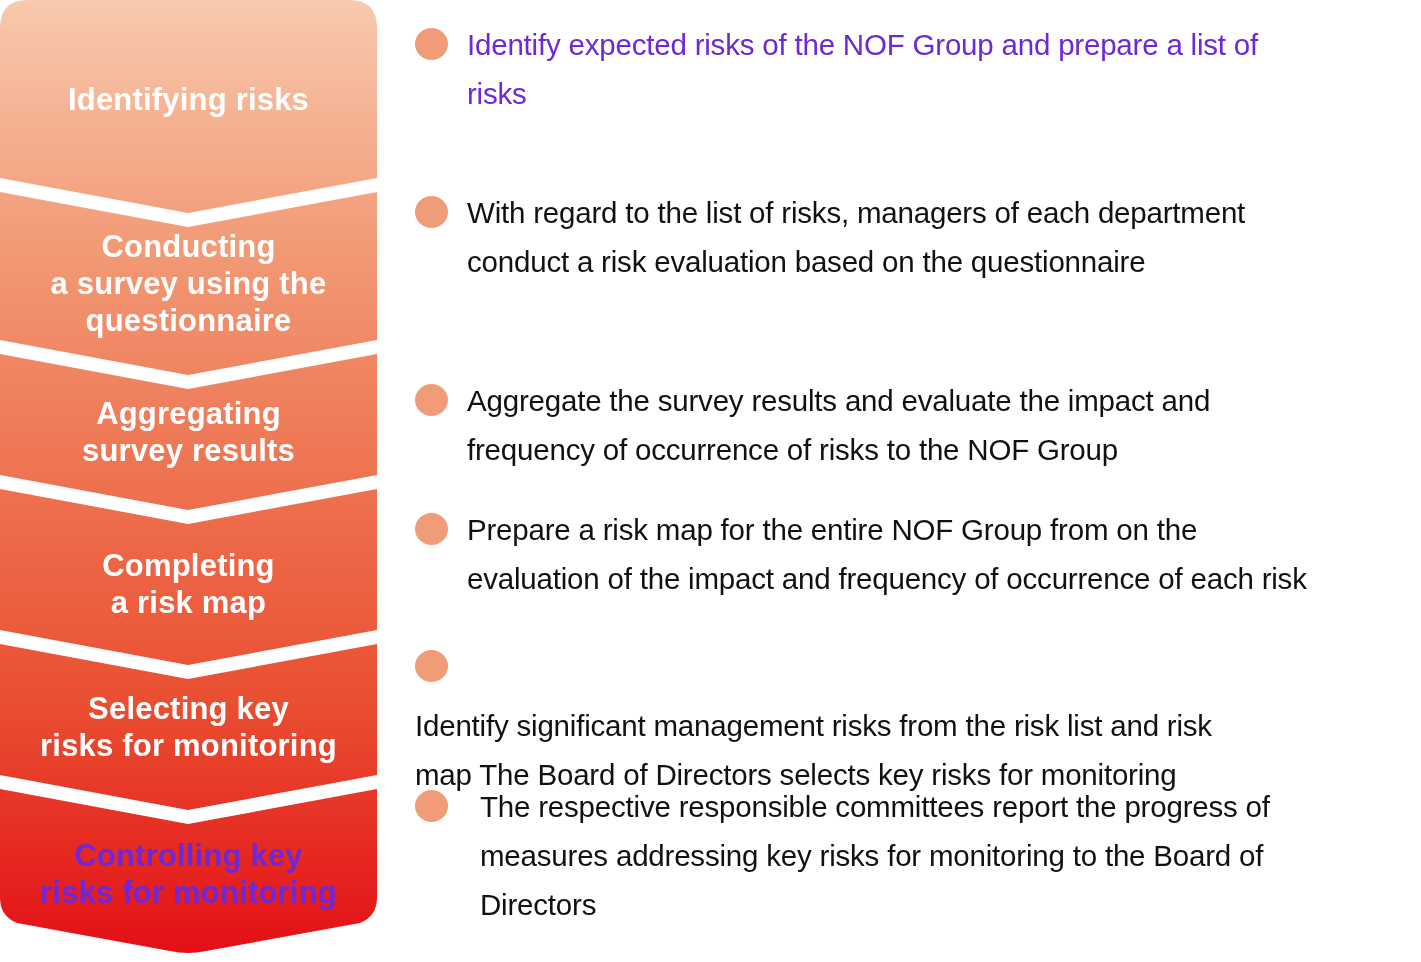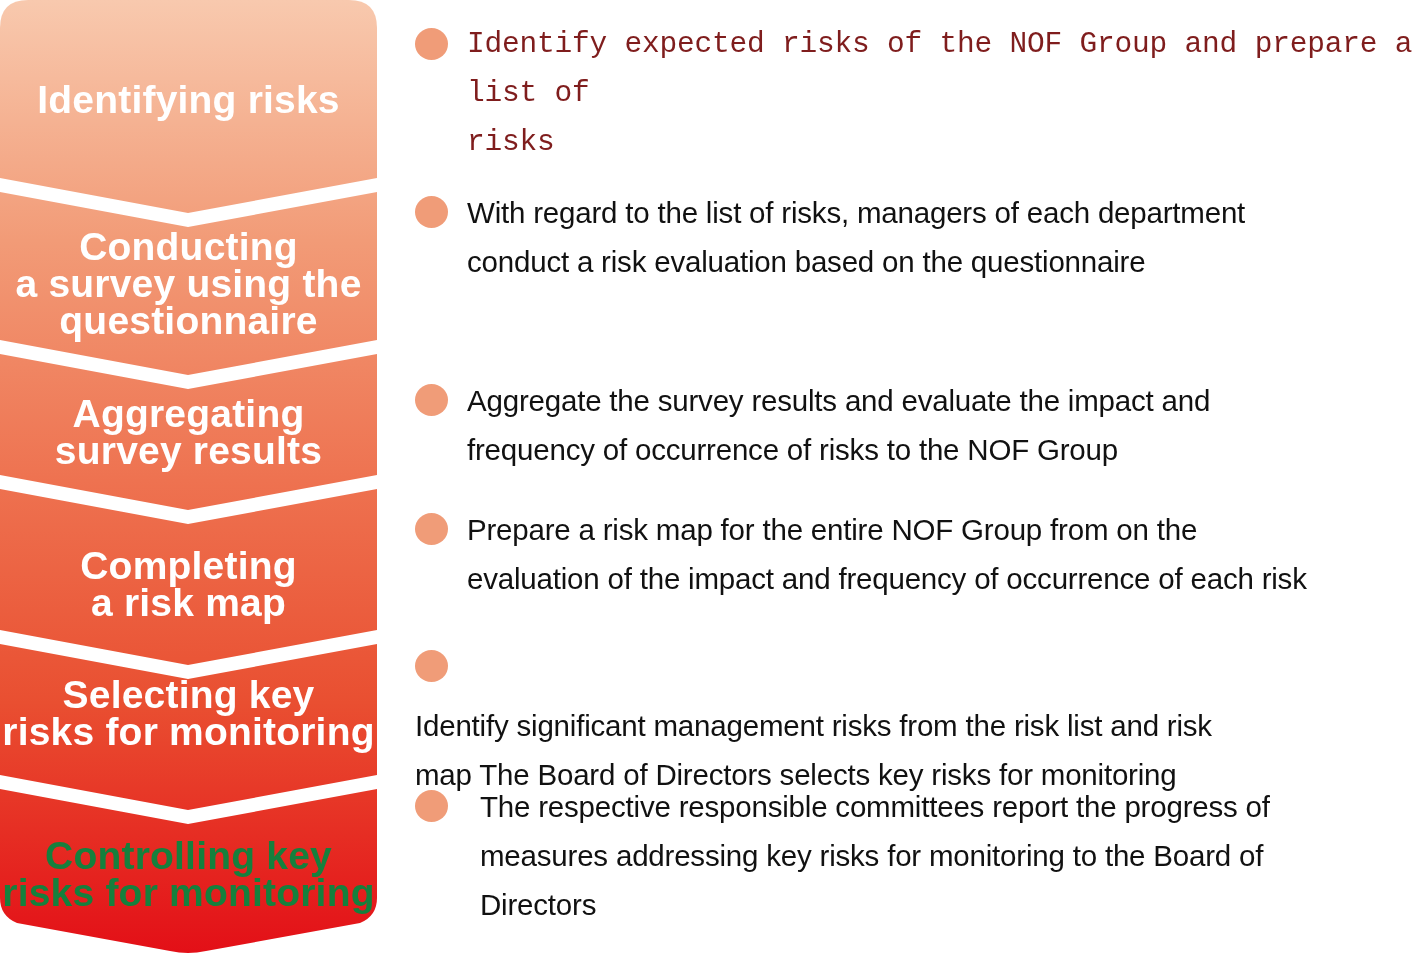--- a/index.html
+++ b/index.html
@@ -15,30 +15,30 @@
   
   .flow-svg { position: absolute; left: 0; top: 0; width: 377px; height: 962px; }
 
   .step-label {
     position: absolute;
     left: 0;
     width: 377px;
     text-align: center;
     color: #ffffff;
     font-weight: bold;
-    font-size: 39px;
+    font-size: 31px;
     line-height: 37px;
     white-space: pre-line;
     letter-spacing: 0.2px;
   }
   .label-1 { top: 81px; }
   .label-2 { top: 228px; }
   .label-3 { top: 395px; }
   .label-4 { top: 547px; }
-  .label-5 { top: 676px; }
+  .label-5 { top: 690px; }
   .label-6 { top: 837px; }
 
   
   .desc-item {
     position: absolute;
     left: 415px;
     width: 1000px;
     display: flex;
     align-items: flex-start;
     gap: 19px;
@@ -91,26 +91,26 @@
   <div class="step-label label-1" style="color: rgb(255, 255, 255);">Identifying risks</div>
   <div class="step-label label-2" style="color: rgb(255, 255, 255);">Conducting
 a survey using the
 questionnaire</div>
   <div class="step-label label-4" style="color: rgb(255, 255, 255);">Completing
 a risk map</div>
   <div class="step-label label-3" style="color: rgb(255, 255, 255);">Aggregating
 survey results</div>
   <div class="step-label label-5" style="color: rgb(255, 255, 255);">Selecting key
 risks for monitoring</div>
-  <div class="step-label label-6" style="color: #15803d;">Controlling key
+  <div class="step-label label-6" style="color: #6d28d9;">Controlling key
 risks for monitoring</div>
 
   <div class="desc-item item-1">
     <span class="bullet" style="background: rgb(240, 156, 120);"></span>
-    <div class="desc-text" style="color: #7f1d1d; font-family: Liberation Mono, monospace;">Identify expected risks of the NOF Group and prepare a list of
+    <div class="desc-text" style="color: #6d28d9;">Identify expected risks of the NOF Group and prepare a list of
 risks</div>
   </div>
   <div class="desc-item item-2">
     <span class="bullet" style="background: rgb(240, 156, 120);"></span>
     <div class="desc-text" style="color: rgb(17, 17, 17);">With regard to the list of risks, managers of each department
 conduct a risk evaluation based on the questionnaire</div>
   </div>
   <div class="desc-item item-3">
     <span class="bullet" style="background: rgb(240, 156, 120);"></span>
     <div class="desc-text" style="color: rgb(17, 17, 17);">Aggregate the survey results and evaluate the impact and

